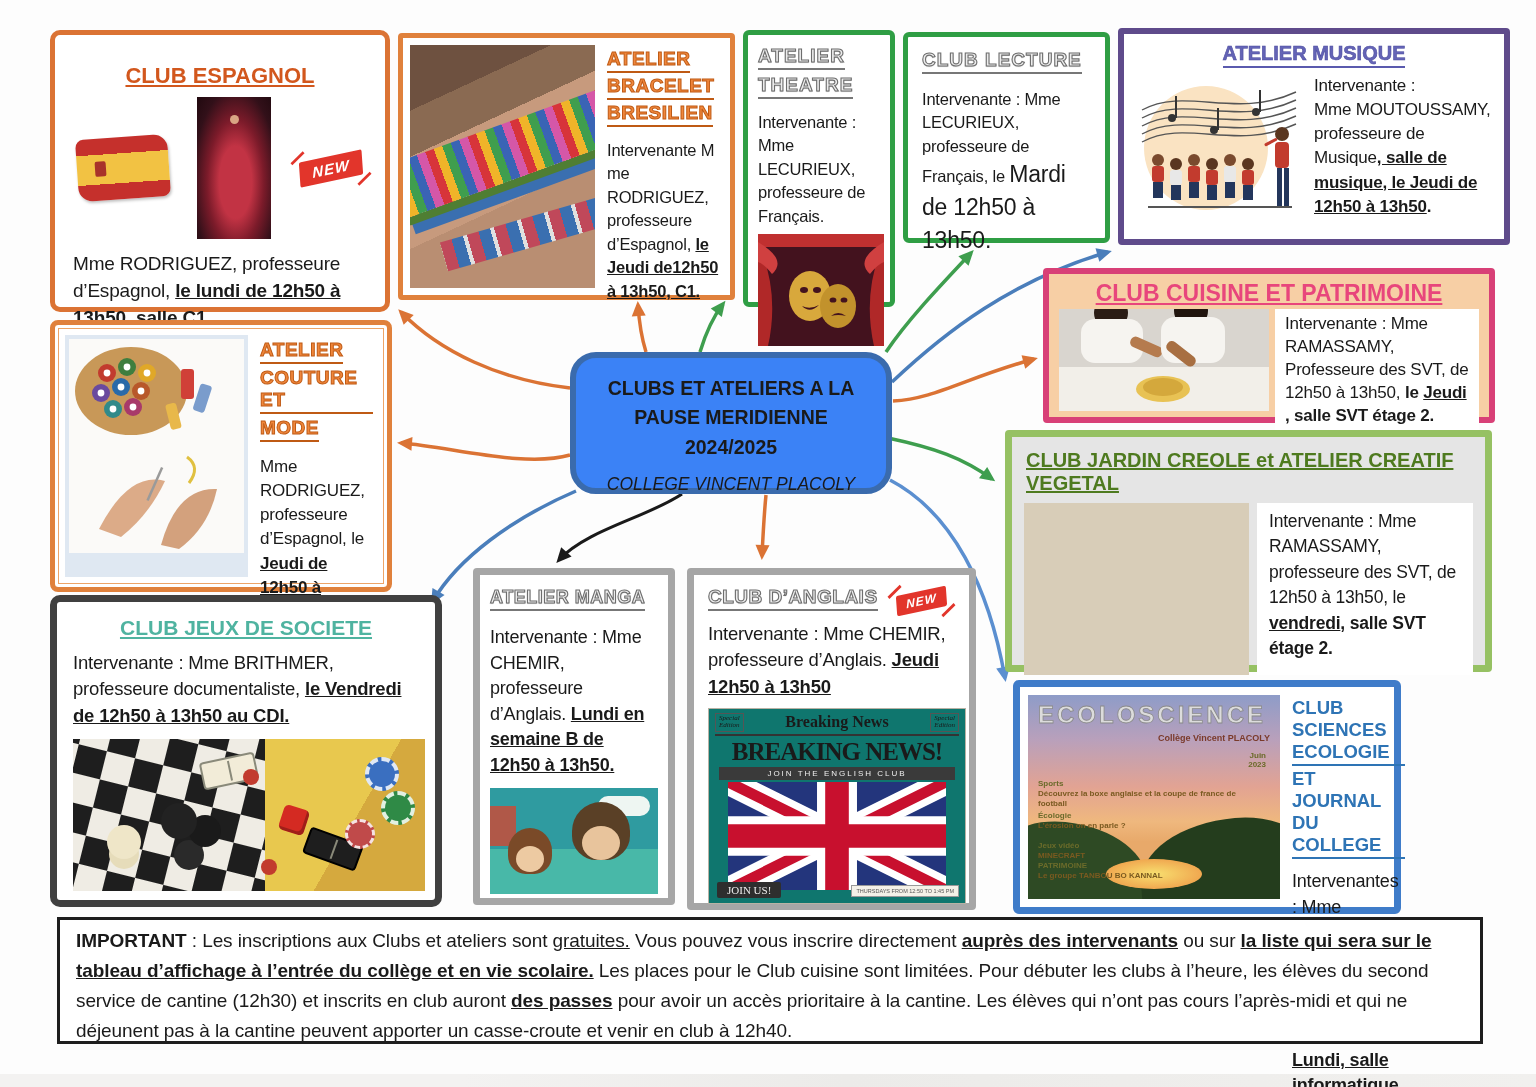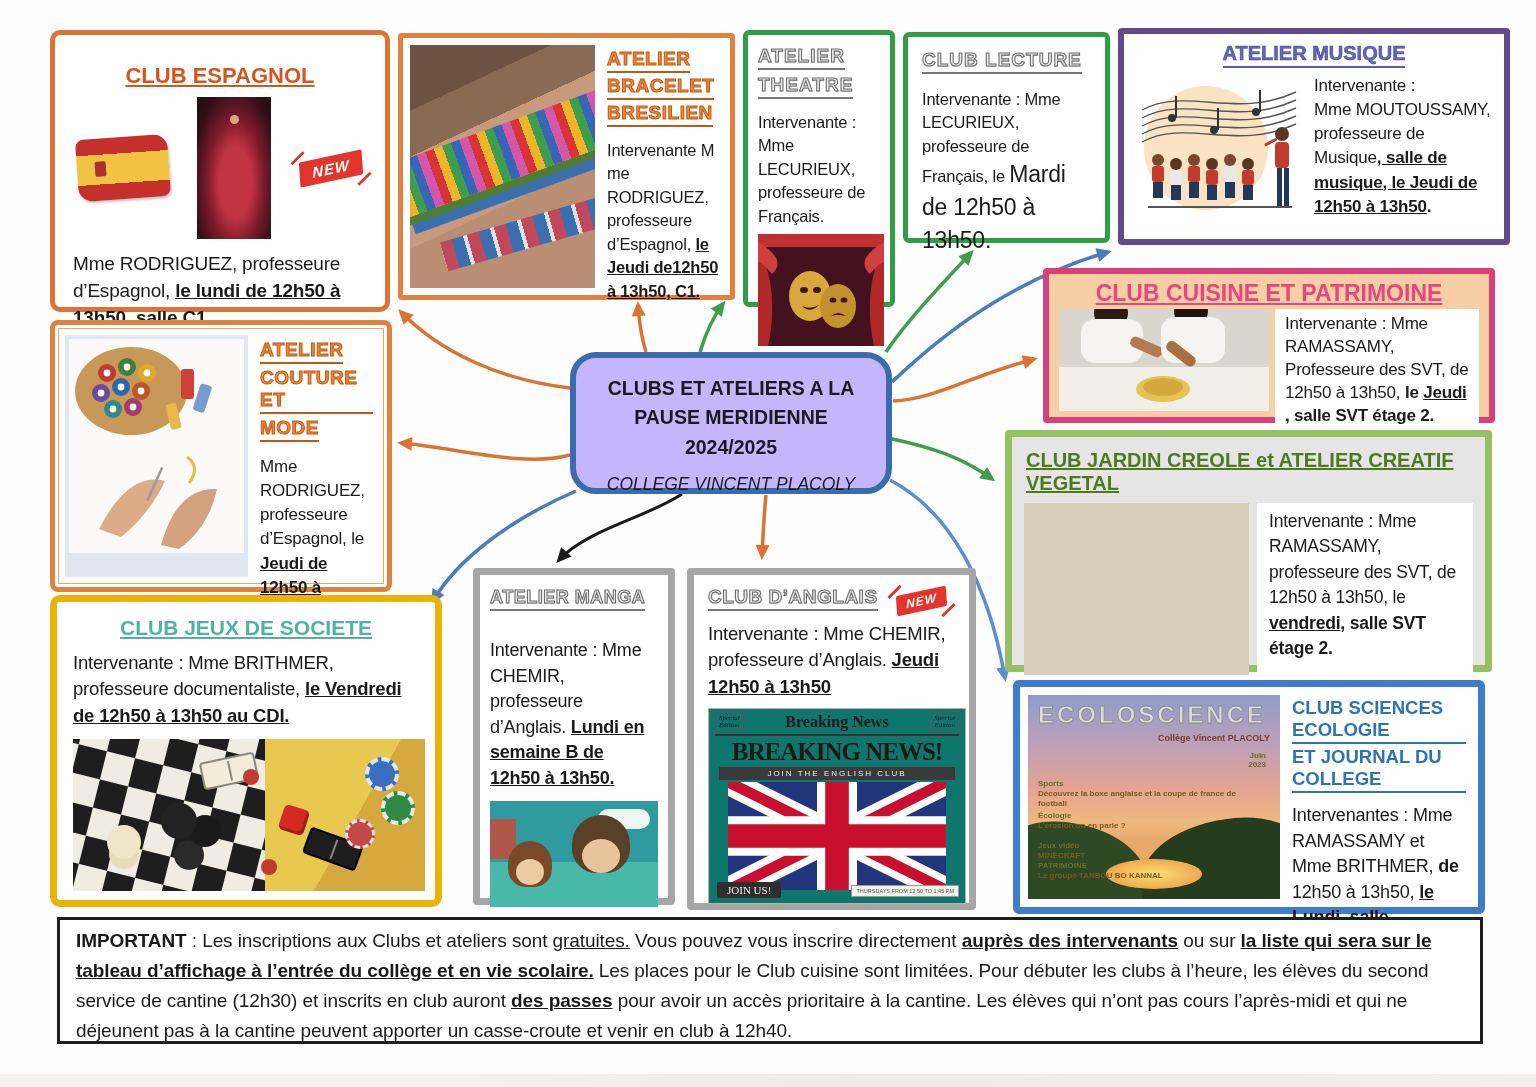--- a/index.html
+++ b/index.html
@@ -67,51 +67,51 @@
 
   
   #couture{left:50px;top:320px;width:342px;height:272px;border:5px solid #E0813C;border-radius:8px;box-shadow:inset 0 0 0 3px #fff,inset 0 0 0 4px #eda468;display:flex;padding:10px}
   .couture-img{width:175px;height:214px;flex:none}
   #couture .matte{width:183px;flex:none;background:#dfe8f2;padding:4px}
   #couture .col{flex:1;padding:4px 4px 0 12px;background:#fff}
   #couture .tl{font-size:19px;border-bottom:2.5px solid #bf5a14;margin-bottom:3px}
   #couture .body-text{font-size:17px;margin-top:10px}
 
   
-  #central{left:570px;top:352px;width:322px;height:142px;background:#c4b5fd;border:6px solid #3A6BAD;border-radius:26px;padding:16px 20px;text-align:center}
+  #central{left:570px;top:352px;width:322px;height:142px;background:#3b82f6;border:6px solid #3A6BAD;border-radius:26px;padding:16px 20px;text-align:center}
   #central .l1{font-size:19.5px;font-weight:bold;line-height:1.5}
   #central .l2{font-size:17.5px;font-style:italic;margin-top:12px}
 
   
   #jardin{left:1005px;top:430px;width:487px;height:242px;border:7px solid #96C163;border-radius:4px;background:#e5e5e5;padding:8px 12px}
   #jardin .title{display:block;font-size:20px;font-weight:bold;color:#4E7A1F;text-decoration:underline;margin:4px 0 8px 2px}
   #jardin .row{display:flex}
   .jardin-img{width:225px;height:172px;flex:none;display:grid;grid-template-columns:1.4fr 1fr;grid-template-rows:1fr 1.2fr .5fr;gap:2px;background:#d8cdb8}
   .jardin-img div{background:#6f8f3f}
   .jardin-img .c2{background:#4e6b2a}.jardin-img .c3{background:#9c9c94}.jardin-img .c4{background:#7aa84f}
   .jardin-img .c5{background:#c9b793}.jardin-img .c6{background:#5a7a35}
   #jardin .panel{background:#fff;flex:1;margin-left:8px;padding:6px 12px}
   #jardin .body-text{font-size:17.5px;line-height:1.45}
 
   
-  #jeux{left:50px;top:595px;width:392px;height:312px;border:7px solid #eab308;border-radius:10px;padding:10px 16px}
+  #jeux{left:50px;top:595px;width:392px;height:312px;border:7px solid #404040;border-radius:10px;padding:10px 16px}
   #jeux .title{display:block;text-align:center;font-size:21px;font-weight:bold;color:#4FB3A0;text-decoration:underline;margin-top:4px}
   #jeux .body-text{font-size:18.5px;margin-top:10px}
   .jeux-img{position:relative;width:352px;height:152px;margin-top:10px;overflow:hidden;background:#d8c24a}
   .jeux-check{position:absolute;left:-40px;top:-30px;width:260px;height:230px;background:repeating-conic-gradient(#1e1e1e 0 25%,#efece4 0 50%) 0 0/58px 58px;transform:rotate(14deg)}
   .jeux-board{position:absolute;right:0;top:0;width:160px;height:152px;background:linear-gradient(120deg,#e8c84e 0 55%,#d5a93e 55% 100%)}
   .pc{position:absolute;border-radius:50%}
   .domino{position:absolute;width:56px;height:28px;background:#f2ecd8;border:2px solid #8a8a7a;border-radius:4px;transform:rotate(-12deg)}
   .domino::before{content:"";position:absolute;left:50%;top:2px;bottom:2px;width:2px;background:#8a8a7a}
   .domino.dark{background:#1e1e1e;border-color:#000;transform:rotate(20deg)}
   .die{position:absolute;width:26px;height:26px;background:#d42a22;border-radius:5px;transform:rotate(18deg);box-shadow:inset -3px -3px 0 rgba(0,0,0,.25)}
 
   
   #manga{left:473px;top:568px;width:202px;height:337px;border:7px solid #A6A6A6;border-radius:4px;padding:12px 10px}
-  #manga .tl{font-size:18px;border-bottom:2px solid #777;margin-bottom:17px;letter-spacing:.5px}
+  #manga .tl{font-size:18px;border-bottom:2px solid #777;margin-bottom:4px;letter-spacing:.5px}
   #manga .body-text{font-size:18px;margin-top:10px}
   .manga-img{width:168px;height:106px;margin-top:10px;background:linear-gradient(180deg,#2f9ba0 0 58%,#48b8a8 58% 100%);position:relative;overflow:hidden}
   .manga-img .cloud{position:absolute;right:8px;top:8px;width:52px;height:20px;border-radius:12px;background:#eef6f2}
   .manga-img .h1{position:absolute;right:28px;top:14px;width:58px;height:58px;border-radius:50% 50% 42% 42%;background:#5a4026}
   .manga-img .f1{position:absolute;right:38px;top:38px;width:38px;height:34px;border-radius:50%;background:#e8c49c}
   .manga-img .h2{position:absolute;left:18px;top:40px;width:44px;height:46px;border-radius:50% 50% 40% 40%;background:#7a4a28}
   .manga-img .f2{position:absolute;left:26px;top:58px;width:28px;height:26px;border-radius:50%;background:#edcaa2}
   .manga-img .house{position:absolute;left:0;top:18px;width:26px;height:40px;background:#b05848}
 
   
@@ -124,21 +124,21 @@
   .poster .mast{display:flex;align-items:center;justify-content:space-between;border-bottom:2px solid #333;margin:4px 6px 0;padding-bottom:2px}
   .poster .ed{font-size:7px;font-style:italic;text-align:center;line-height:1.1;border:1px solid #555;padding:1px 3px}
   .poster .mastname{font-size:16px;font-weight:bold}
   .poster .headline{text-align:center;font-size:25px;font-weight:bold;letter-spacing:-1px;margin-top:2px}
   .poster .subbar{background:#3a3a3a;color:#eee;text-align:center;font-size:8px;letter-spacing:2px;margin:1px 10px;padding:2px 0;font-family:"Liberation Sans",sans-serif}
   .poster .uj{display:block;margin:2px auto 0;width:218px;height:108px}
   .poster .foot{position:absolute;left:8px;bottom:5px;background:#2e2e2e;color:#eee;font-size:11px;padding:2px 10px;border-radius:2px}
   .poster .sched{position:absolute;right:6px;bottom:6px;background:#f4f1e8;color:#555;font-size:5.5px;padding:2px 4px;border:1px solid #999;font-family:"Liberation Sans",sans-serif}
 
   
-  #sciences{left:1013px;top:680px;width:472px;height:234px;border:7px solid #3F7CC9;border-radius:6px;padding:8px;display:flex}
+  #sciences{left:1013px;top:680px;width:388px;height:234px;border:7px solid #3F7CC9;border-radius:6px;padding:8px;display:flex}
   .mag{width:252px;height:204px;flex:none;position:relative;overflow:hidden;background:linear-gradient(180deg,#8e9cc8 0,#b9a0bb 22%,#e2a393 45%,#efb87e 62%,#e8a96a 72%);color:#fff}
   .mag .mtn1{position:absolute;left:-30px;bottom:-16px;width:150px;height:92px;background:#2e4a24;border-radius:50% 70% 0 0;transform:rotate(6deg)}
   .mag .mtn2{position:absolute;right:-30px;bottom:-20px;width:170px;height:100px;background:#243d1d;border-radius:70% 50% 0 0;transform:rotate(-5deg)}
   .mag .glow{position:absolute;left:78px;bottom:10px;width:96px;height:30px;border-radius:50%;background:radial-gradient(#f8e070,#f0a850 70%,transparent 75%)}
   .mag .mtitle{position:absolute;left:10px;top:6px;font-size:24px;font-weight:bold;letter-spacing:3px;color:#dcdcdc;-webkit-text-stroke:.8px #8a8a8a}
   .mag .school{position:absolute;right:10px;top:38px;font-size:9px;font-weight:bold;color:#7a3a2a}
   .mag .issue{position:absolute;right:14px;top:56px;font-size:8px;font-weight:bold;color:#6a6a28;text-align:right}
   .mag .it{position:absolute;left:10px;font-size:8px;font-weight:bold;color:#6b6b2a;width:200px;line-height:1.25}
   .mag .it .sub{font-weight:bold;color:#7a5a20}
   #sciences .col{flex:1;padding:2px 4px 0 12px}

